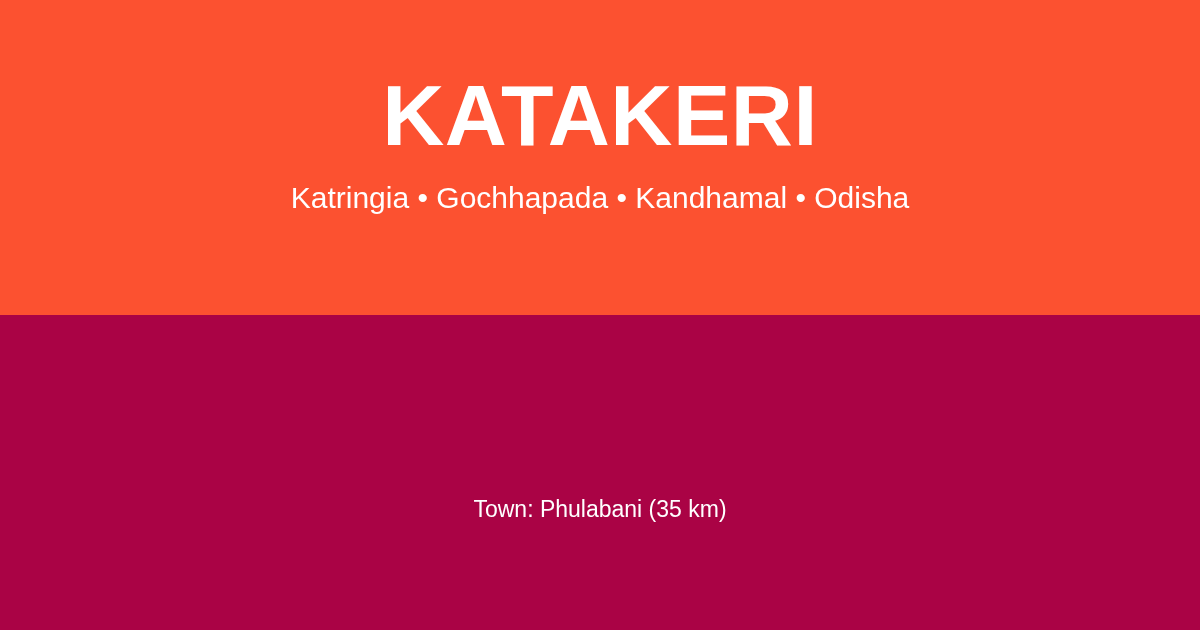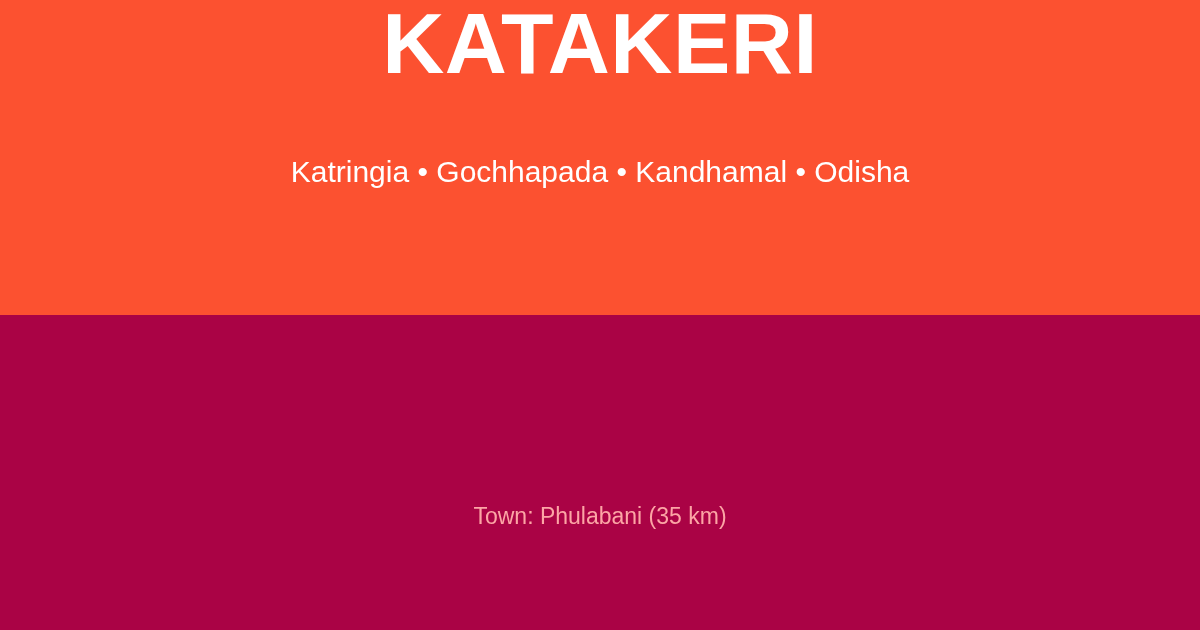--- a/index.html
+++ b/index.html
@@ -25,21 +25,21 @@
   .header-band {
     position: relative;
     width: 100%;
     height: 315px;
     background: #fc5130;
     display: flex;
     flex-direction: column;
     align-items: center;
     justify-content: flex-start;
     box-sizing: border-box;
-    gap: 46px;
+    padding-top: 72px;
   }
   .village-title {
     font-size: 86px;
     font-weight: bold;
     color: #ffffff;
     letter-spacing: 0.5px;
     line-height: 1.0;
     margin: 0;
     text-align: center;
     white-space: nowrap;
@@ -56,28 +56,28 @@
 
   
   .body-band {
     position: relative;
     width: 100%;
     height: 315px;
     background: #aa0345;
   }
   .nearest-town {
     position: absolute;
-    top: 16px;
+    top: 9px;
     left: 0;
     right: 0;
     text-align: center;
     margin-top: 172px;
     font-size: 23px;
     font-weight: normal;
-    color: #fca5a5;
+    color: #ffffff;
     line-height: 1.2;
     white-space: nowrap;
   }
 
   
   .site-watermark {
     position: absolute;
     right: 28px;
     bottom: 14px;
     font-size: 25px;

